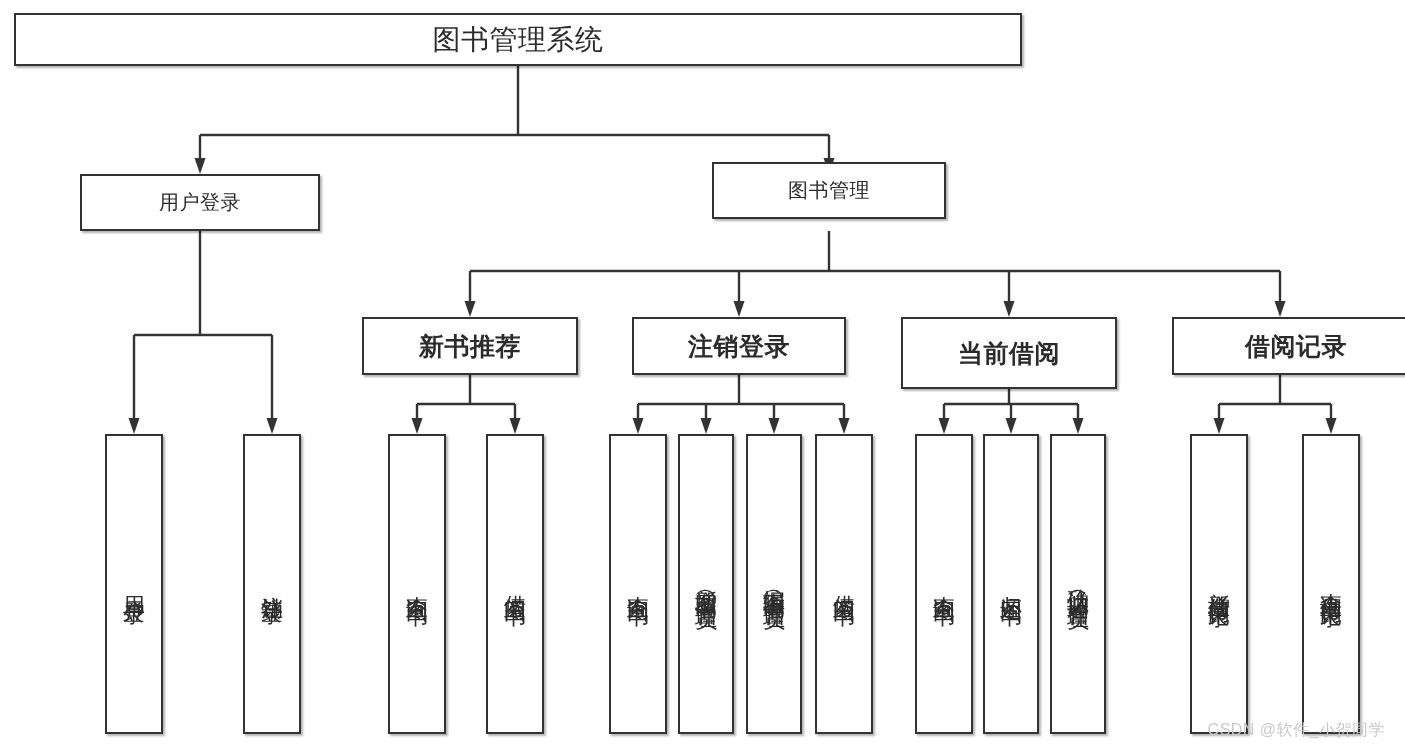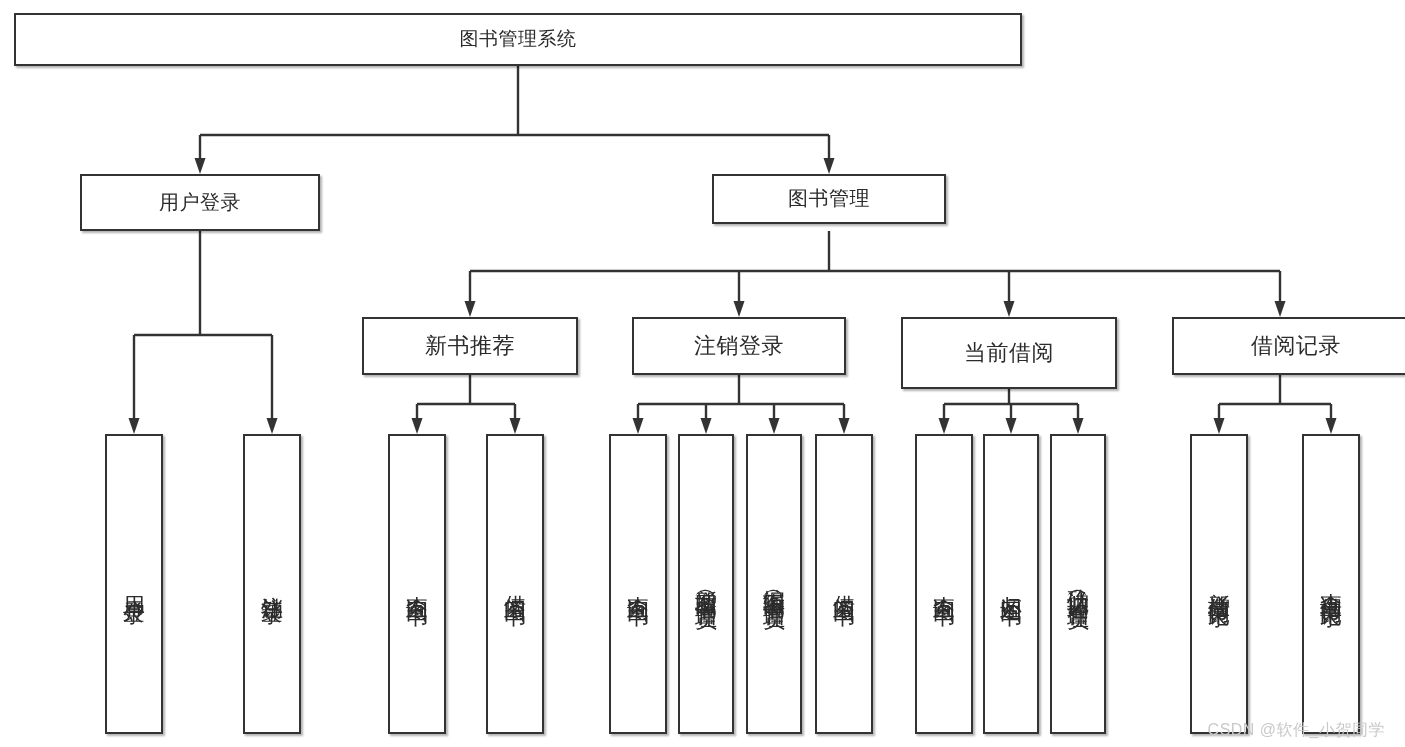--- a/index.html
+++ b/index.html
@@ -18,23 +18,23 @@
     box-shadow:2px 2px 2px rgba(0,0,0,0.30);
     display:flex;align-items:center;justify-content:center;
   }
   .node-label{
     color:#2b2b2b;
     line-height:1.06;
     letter-spacing:0.5px;
     text-align:center;
     white-space:nowrap;
   }
-  .level-0 .node-label{font-size:19px;text-align:right;}
+  .level-0 .node-label{font-size:28px;text-align:right;}
   .level-1 .node-label{font-size:20px;}
-  .level-2 .node-label{font-size:22px;}
+  .level-2 .node-label{font-size:25px;font-weight:bold;}
 
   
   .leaf .node-label{
     writing-mode:vertical-rl;
     text-orientation:upright;
     -webkit-writing-mode:vertical-rl;
     font-size:22px;
     letter-spacing:3px;
     line-height:1;
     white-space:nowrap;
@@ -112,21 +112,21 @@
       <line x1="1331" y1="404" x2="1331" y2="419"></line>
       <polygon points="1325.5,418 1336.5,418 1331,434"></polygon>
     </svg>
   <div id="nodes-layer">
       <div class="node-box level-0" style="left: 14px; top: 13px; width: 1008px; height: 53px;">
         <span class="node-label">图书管理系统</span>
       </div>
       <div class="node-box level-1" style="left: 80px; top: 174px; width: 240px; height: 57px;">
         <span class="node-label">用户登录</span>
       </div>
-      <div class="node-box level-1" style="left: 712px; top: 174px; width: 234px; height: 50px;">
+      <div class="node-box level-1" style="left: 712px; top: 162px; width: 234px; height: 57px;">
         <span class="node-label">图书管理</span>
       </div>
       <div class="node-box level-2" style="left: 362px; top: 317px; width: 216px; height: 58px;">
         <span class="node-label">新书推荐</span>
       </div>
       <div class="node-box level-2" style="left: 632px; top: 317px; width: 214px; height: 58px;">
         <span class="node-label">注销登录</span>
       </div>
       <div class="node-box level-2" style="left: 901px; top: 317px; width: 216px; height: 72px;">
         <span class="node-label">当前借阅</span>

